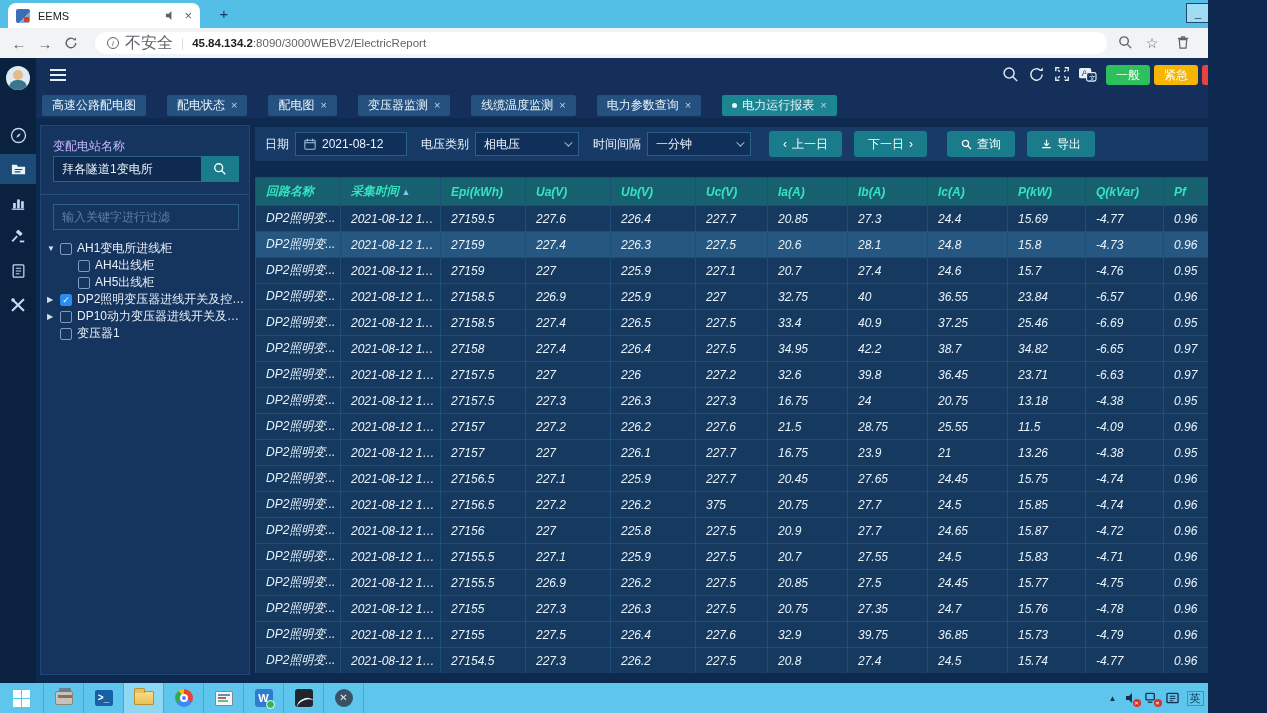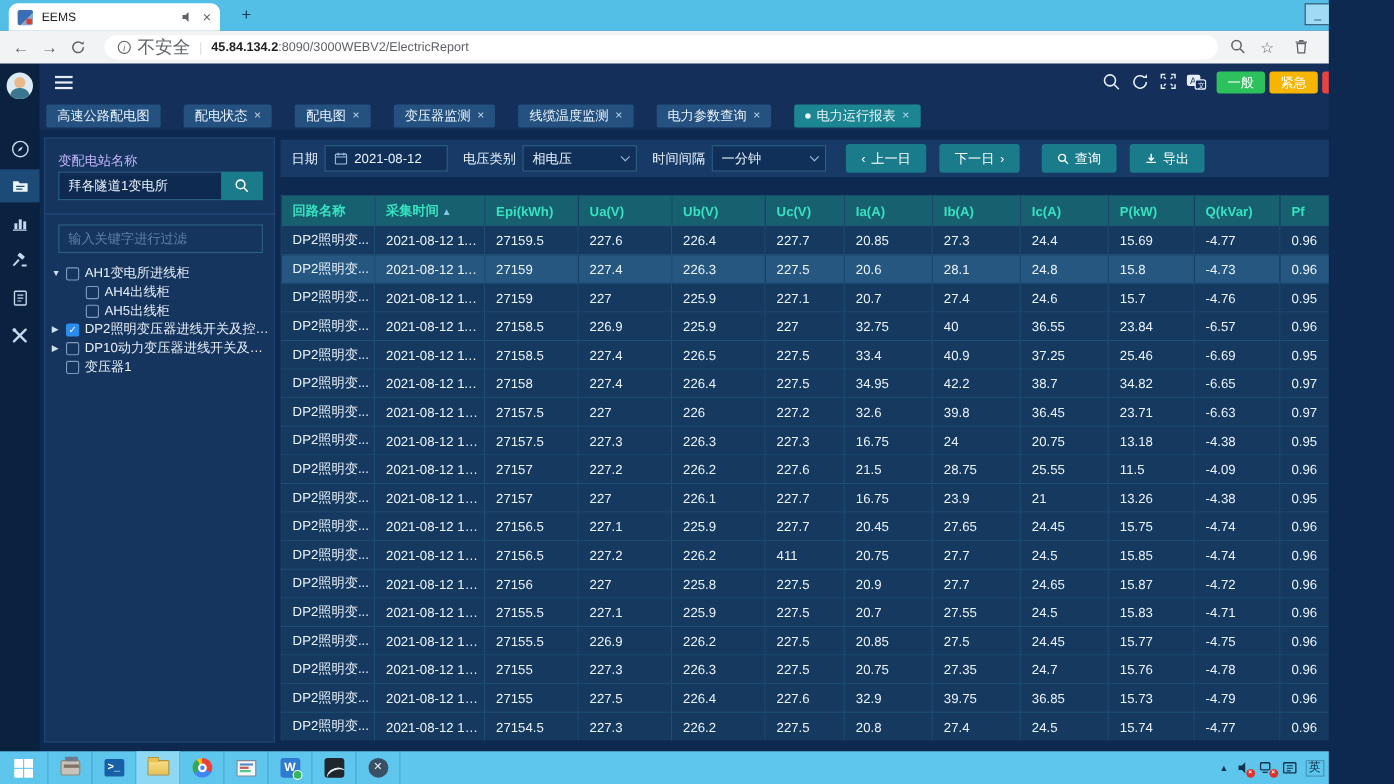--- a/index.html
+++ b/index.html
@@ -102,21 +102,21 @@
     margin-left:6px; padding:0 8px; flex:0 0 auto; }
   .q-input .chev { margin-left:auto; }
   .chev { width:6px; height:6px; border-right:1px solid #9fc3df; border-bottom:1px solid #9fc3df;
     transform:rotate(45deg) translateY(-2px); flex:0 0 auto; }
   .q-btn { height:26px; background:#1a7b8a; border:none; border-radius:3px; color:#fff; font-size:12px;
     padding:0 14px; margin-left:12px; display:flex; align-items:center; gap:5px; flex:0 0 auto;
     font-family:"Liberation Sans","DejaVu Sans",sans-serif;}
   .q-btn .gl { font-size:12px; }
 
   
-  .table-wrap { position:absolute; left:255px; top:119px; width:988px; height:496px; overflow:hidden; }
+  .table-wrap { position:absolute; left:255px; top:119px; width:988px; height:496px; overflow:hidden;font-style:italic; }
   table { border-collapse:collapse; table-layout:fixed; width:988px; }
   thead th { background:#17606f; color:#36e2c0; font-size:12px; font-weight:600; text-align:left;
     height:28px; padding:0 0 0 10px; border:1px solid #1e4f76; white-space:nowrap; overflow:hidden;}
   tbody td { background:#16395f; color:#e9f3fc; font-size:12px; height:26px; padding:0 0 0 10px;
     border:1px solid #1e4f76; white-space:nowrap; overflow:hidden; text-overflow:ellipsis;}
   tbody tr.hl td { background:#265781; }
   .sort { color:#7ec8e8; font-size:9px; }
   .vscroll { position:absolute; left:1243px; top:119px; width:8px; height:496px; background:#1a3e69; }
   .vthumb { position:absolute; left:0; top:29px; width:8px; height:170px; background:#7ba6cf; border-radius:4px;}
 
@@ -612,21 +612,21 @@
               <td>15.75</td>
               <td>-4.74</td>
               <td>0.96</td>
             </tr>
             <tr>
               <td>DP2照明变...</td>
               <td>2021-08-12 10:54</td>
               <td>27156.5</td>
               <td>227.2</td>
               <td>226.2</td>
-              <td>411</td>
+              <td>375</td>
               <td>20.75</td>
               <td>27.7</td>
               <td>24.5</td>
               <td>15.85</td>
               <td>-4.74</td>
               <td>0.96</td>
             </tr>
             <tr>
               <td>DP2照明变...</td>
               <td>2021-08-12 10:53</td>

